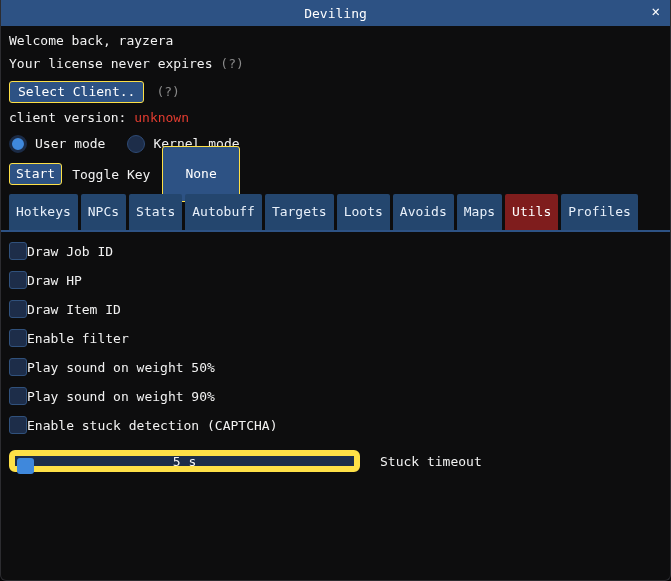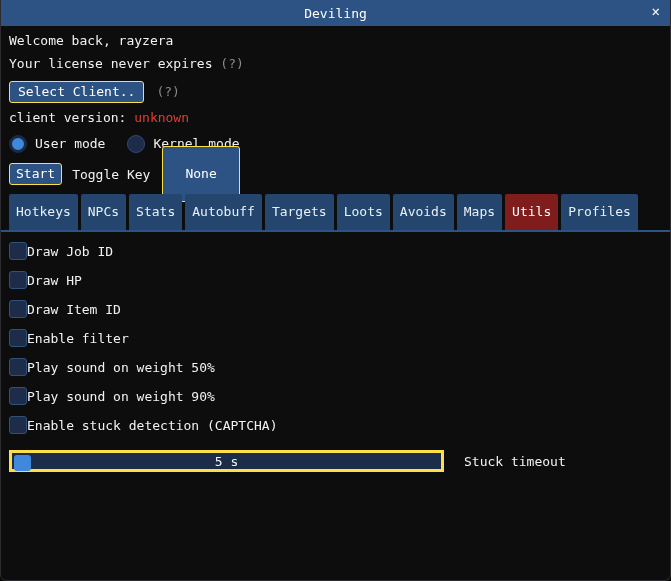--- a/index.html
+++ b/index.html
@@ -80,24 +80,24 @@
   .checkbox {
     width: 18px; height: 18px;
     background: #1d2d49;
     border: 1px solid #30517c;
     border-radius: 3px;
     box-sizing: border-box;
   }
   .slider-row { display: flex; align-items: center; margin-top: 16px; }
   .slider-track {
     position: relative;
-    width: 435px; height: 22px;
+    width: 351px; height: 22px;
     background: #1c2d49;
-    border: 3px solid #fde047;
-    border-radius: 0;
+    border: 6px solid #fde047;
+    border-radius: 6px;
     box-sizing: border-box;
   }
   .slider-handle {
     position: absolute; left: 2px; top: 2px;
     width: 17px; height: 16px;
     background: #3f88dc;
     border-radius: 3px;
   }
   .slider-value {
     position: absolute; inset: 0;

